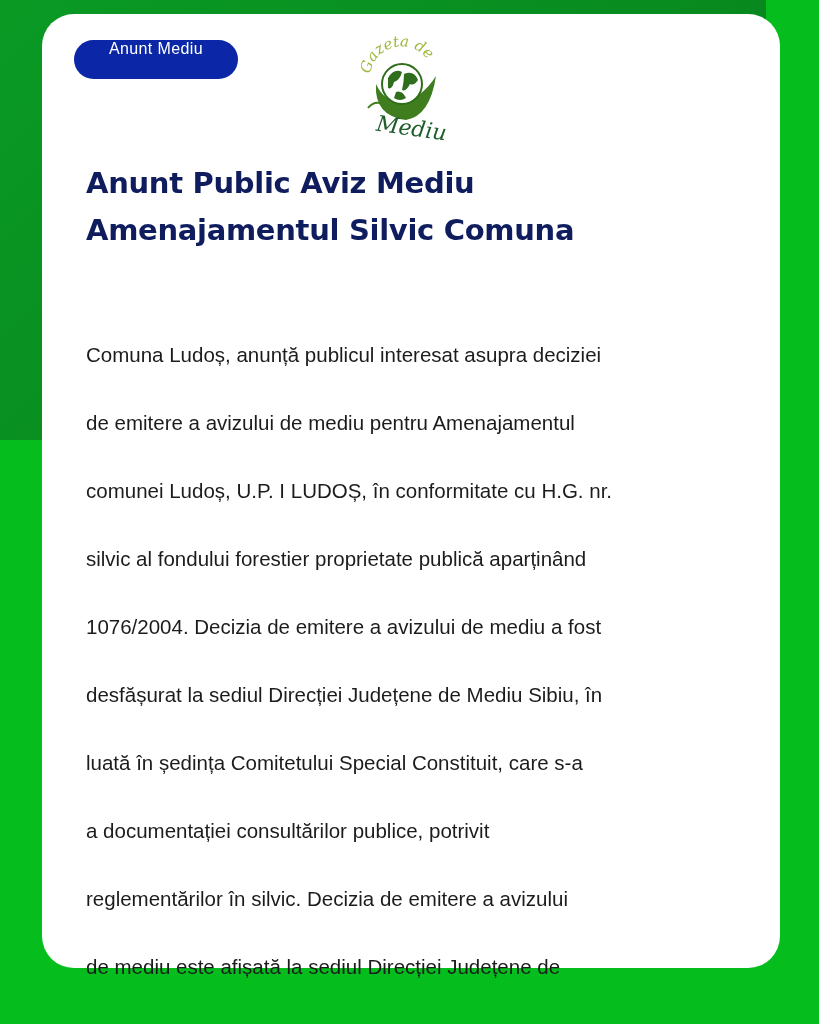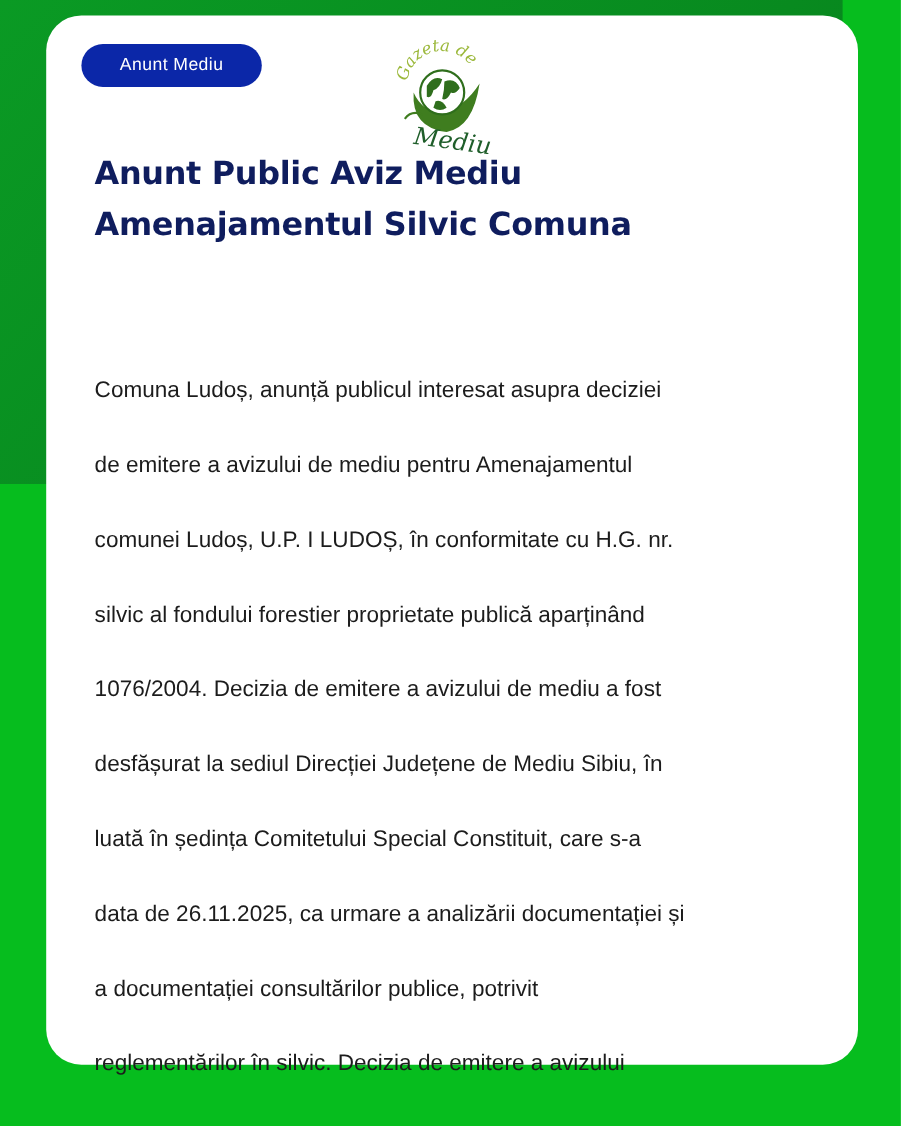--- a/index.html
+++ b/index.html
@@ -36,35 +36,34 @@
       left: 32px;
       top: 26px;
       width: 164px;
       height: 39px;
       border-radius: 20px;
       background: #0b27a8;
       color: #ffffff;
       font-size: 16px;
       letter-spacing: 0.4px;
       display: flex;
-      align-items: center;
       justify-content: center;
       box-sizing: border-box;
     }
     .logo {
       position: absolute;
       left: 302px;
       top: 14px;
       width: 112px;
       height: 112px;
     }
     .title {
       position: absolute;
       left: 44px;
-      top: 120px;
+      top: 146px;
       width: 640px;
       margin: 0;
       font-family: "DejaVu Sans", sans-serif;
       font-weight: bold;
       font-size: 29px;
       line-height: 47px;
       color: #0f1d5e;
       letter-spacing: -0.3px;
     }
     .body-text {
@@ -112,21 +111,20 @@
   <h1 class="title"><span>Anunt Public Aviz Mediu</span><br><span>Amenajamentul Silvic Comuna</span><br></h1>
 
   <div class="body-text">
     <div>Comuna Ludoș, anunță publicul interesat asupra deciziei</div>
     <div>de emitere a avizului de mediu pentru Amenajamentul</div>
     <div>comunei Ludoș, U.P. I LUDOȘ, în conformitate cu H.G. nr.</div>
     <div>silvic al fondului forestier proprietate publică aparținând</div>
     <div>1076/2004. Decizia de emitere a avizului de mediu a fost</div>
     <div>desfășurat la sediul Direcției Județene de Mediu Sibiu, în</div>
     <div>luată în ședința Comitetului Special Constituit, care s-a</div>
-    <div>data de 26.11.2025, ca urmare a analizării documentației și</div>
     <div>a documentației consultărilor publice, potrivit</div>
     <div>reglementărilor în silvic. Decizia de emitere a avizului</div>
     <div>de mediu este afișată la sediul Direcției Județene de</div>
     
     
   </div>
 
 </div>
 
 </body></html>

